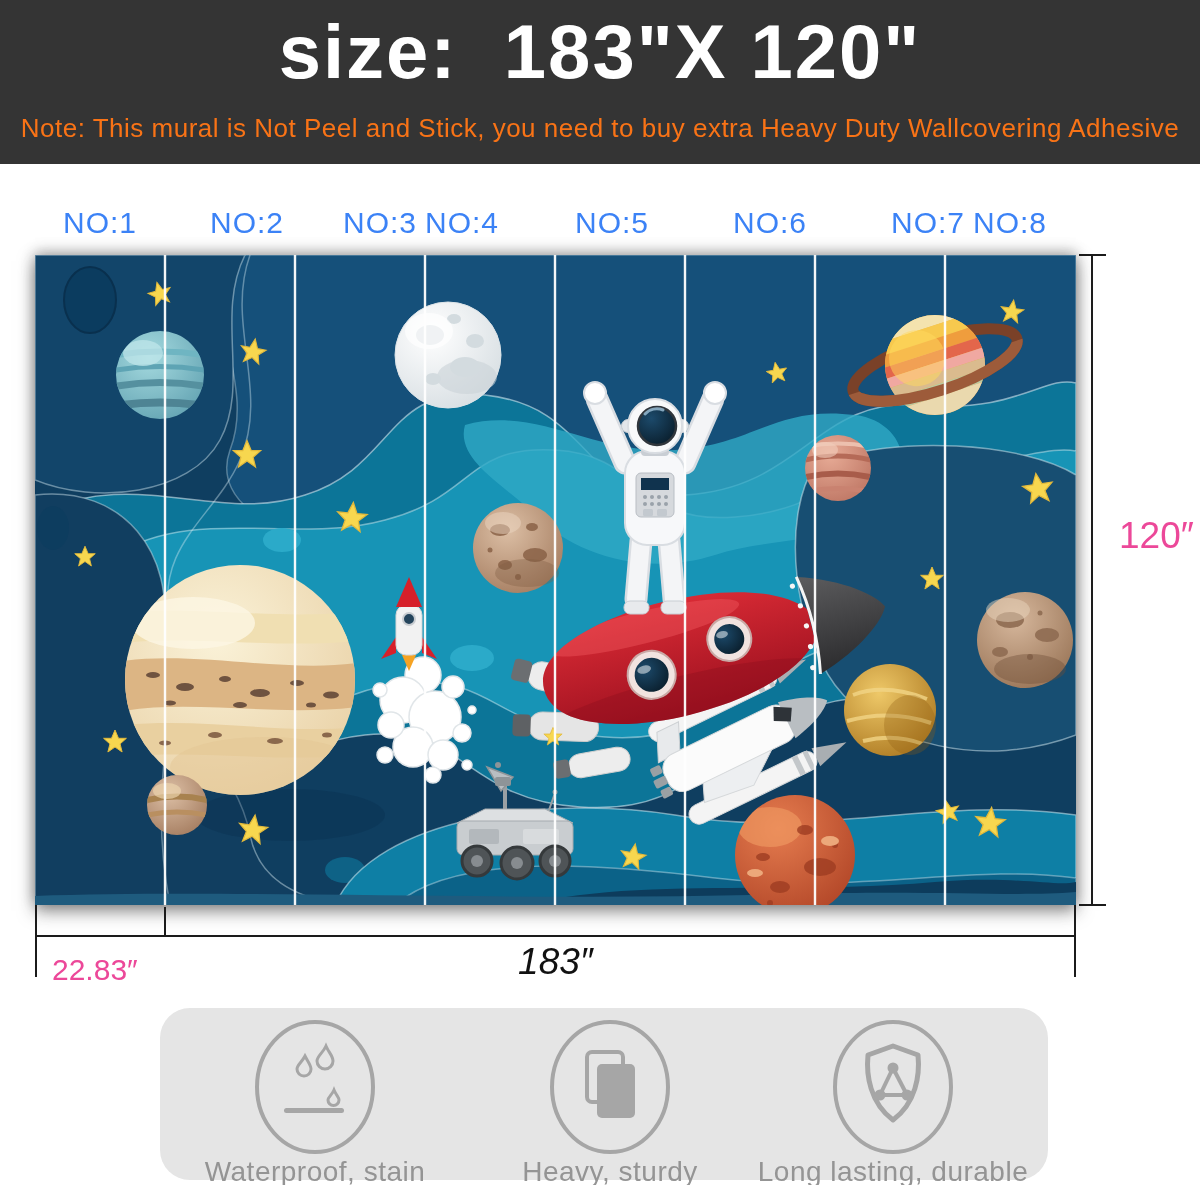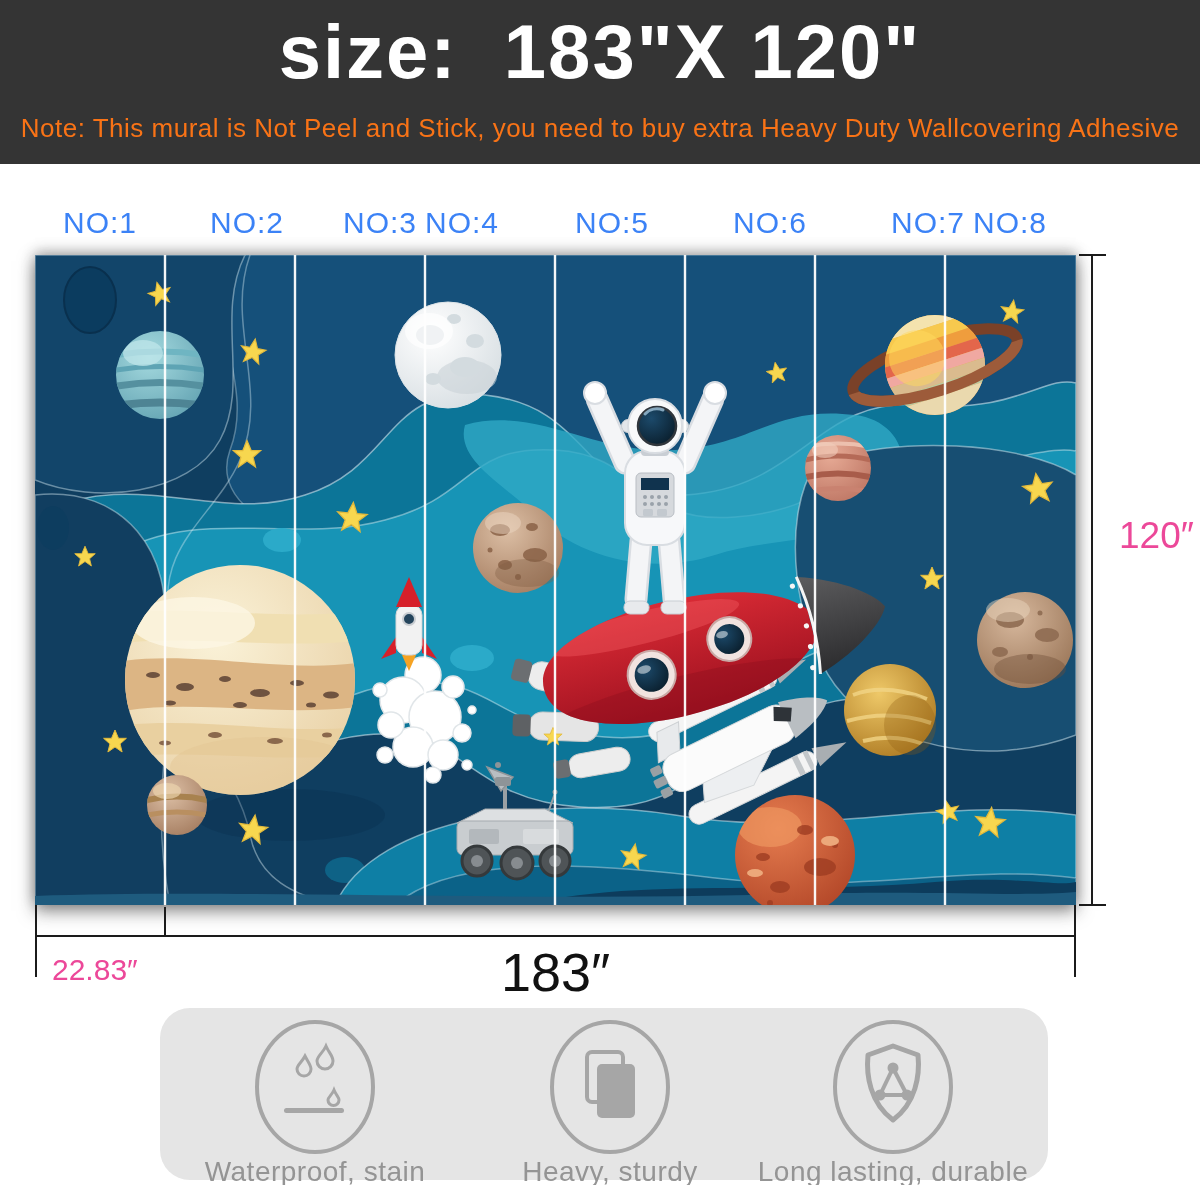--- a/index.html
+++ b/index.html
@@ -20,21 +20,21 @@
   
   .mural{position:absolute;left:35px;top:255px;width:1041px;height:650px;
       box-shadow:0 6px 16px rgba(35,35,35,.55), 0 -4px 12px rgba(35,35,35,.28);}
   .mural svg{display:block;}
 
   
   .dline{position:absolute;background:#1b1b1b;}
   .dim-height-label{position:absolute;left:1075px;top:515px;font-size:37px;color:#ec4899;margin-left:44px;}
   .dim-panel-label{position:absolute;left:52px;top:953px;font-size:30px;color:#ec4899;}
   .dim-total-label{position:absolute;left:35px;top:941px;width:1041px;text-align:center;
-      font-size:54px;color:#111;}
+      font-size:37px;color:#111;font-style:italic;}
 
   
   .features{position:absolute;left:160px;top:1008px;width:888px;height:172px;
       background:#e5e5e5;border-radius:30px;}
   .feature{position:absolute;top:10px;width:300px;text-align:center;}
   .feature .f-label{margin-top:0px;font-size:28px;color:#949494;letter-spacing:.5px;}
   .f1{left:5px;}  .f2{left:300px;} .f3{left:583px;}
   .f-icon{display:block;margin:0 auto;}
 </style>
 </head>

